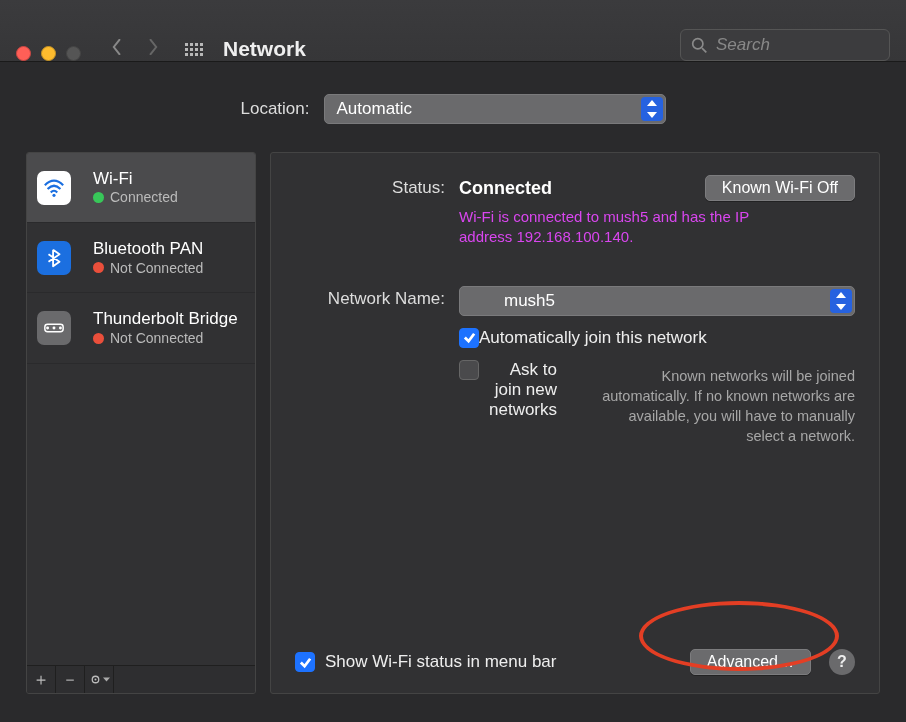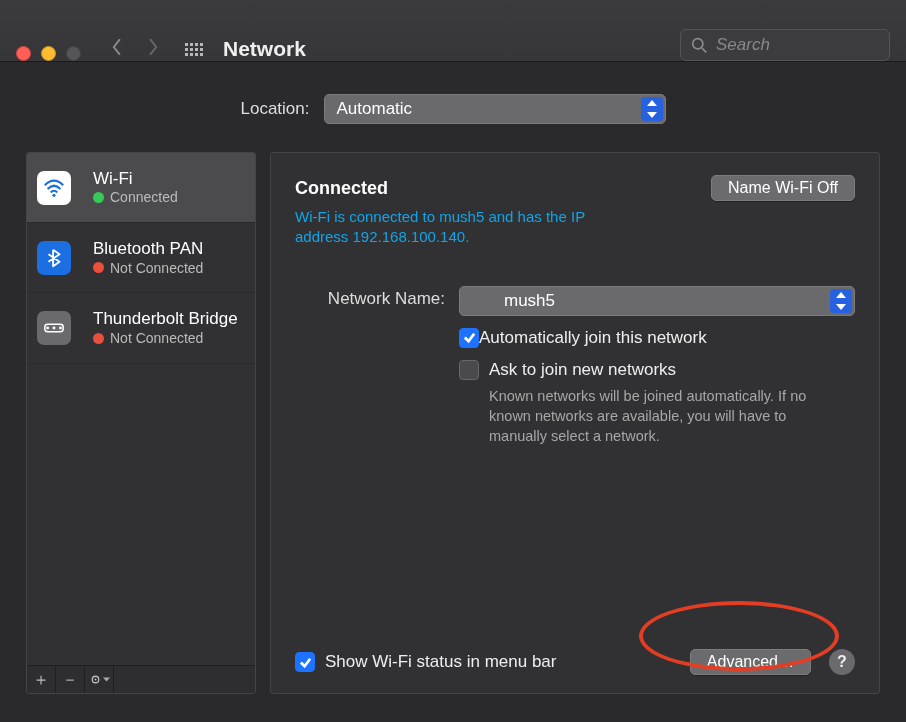--- a/index.html
+++ b/index.html
@@ -48,21 +48,21 @@
   .svfoot .gear svg{ width:13px; height:13px;}
   .svfoot .gear .caret{ width:7px; height:5px; fill:#aaa;}
 
   .main{ flex:1; background:#313133; border:1px solid #444; border-radius:3px; padding:22px 24px 18px; position:relative; display:flex; flex-direction:column;}
   .row{ display:flex; align-items:flex-start; gap:14px; margin-bottom:10px;}
   .rlabel{ width:150px; text-align:right; color:#ddd; padding-top:3px; font-size:17px;}
   .rcontent{ flex:1;}
   .statusline{ display:flex; align-items:center; gap:18px;}
   .statusval{ font-weight:600; color:#fff; font-size:18px;}
   .btn{ background:#6b6b6d; border:1px solid #7c7c7e; color:#fff; font-size:16px; padding:3px 16px; border-radius:5px; cursor:pointer; box-shadow:0 1px 0 rgba(0,0,0,.3);}
-  .statusdesc{ color:#0ea5e9; font-size:15px; margin-top:6px; max-width:340px; line-height:1.35;}
+  .statusdesc{ color:#d946ef; font-size:15px; margin-top:6px; max-width:340px; line-height:1.35;}
   .checkrow{ display:flex; align-items:flex-start; gap:0; margin:12px 0;}
   .chk{ width:20px; height:20px; border-radius:4px; background:#4a4a4c; border:1px solid #666; flex-shrink:0; display:flex; align-items:center; justify-content:center;}
   .chk.checked{ background:#1d72ff; border-color:#1d72ff;}
   .chk.checked svg{ width:13px; height:13px; stroke:#fff; stroke-width:3; fill:none;}
   .chklabel{ color:#eee; font-size:17px;}
   .hint{ color:#a7a7a7; font-size:14.5px; margin-top:6px; max-width:350px; line-height:1.4;}
   .mainspacer{ flex:1;}
   .bottom{ display:flex; align-items:center; gap:10px; padding-top:8px;justify-content:center;}
   .helpbtn{ width:26px; height:26px; border-radius:50%; background:#6a6a6c; color:#eee; display:flex; align-items:center; justify-content:center; font-size:16px; font-weight:600; margin-left:8px;}
 
@@ -195,25 +195,26 @@
         <svg class="caret" viewBox="0 0 10 6">
             <path d="M0 0 L5 6 L10 0Z"></path>
           </svg>
       </button>
     </div>
   </div>
 
   <div class="main">
 
     <div class="row">
+      <div class="rlabel">Status:</div>
       <div class="rcontent">
         <div class="statusline">
           <span class="statusval">Connected</span>
           <div style="flex:1"></div>
-          <button class="btn">Name Wi-Fi Off</button>
+          <button class="btn">Known Wi-Fi Off</button>
         </div>
         <div class="statusdesc">Wi-Fi is connected to mush5 and has the IP address 192.168.100.140.</div>
       </div>
     </div>
 
     <div class="row" style="margin-top:28px;">
       <div class="rlabel">Network Name:</div>
       <div class="rcontent">
         <div class="select small">
           <span>mush5</span>
@@ -228,21 +229,21 @@
         </div>
 
         <div class="checkrow">
           <div class="chk checked">
               <svg viewBox="0 0 14 14">
                 <path d="M2 7 L6 11 L12 3"></path>
               </svg>
             </div>
           <div class="chklabel">Automatically join this network</div>
         </div>
-        <div class="checkrow" style="flex-direction:column;">
+        <div class="checkrow" style="flex-direction:row;text-align:right;">
           <div style="display:flex; gap:10px;">
             <div class="chk"></div>
             <div class="chklabel">Ask to join new networks</div>
           </div>
           <div class="hint" style="margin-left:30px;">Known networks will be joined automatically. If no known networks are available, you will have to manually select a network.</div>
         </div>
       </div>
     </div>
 
     <div class="mainspacer"></div>

